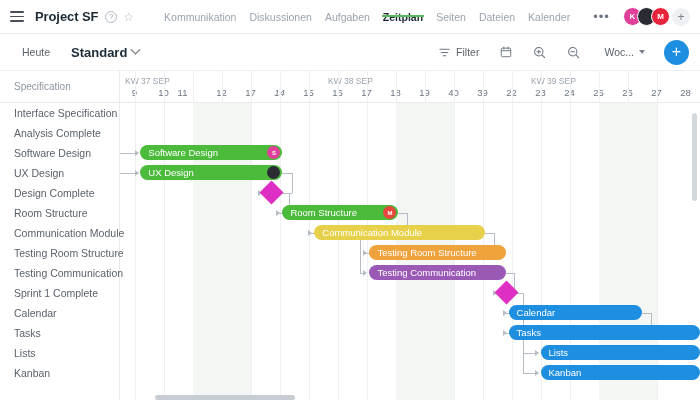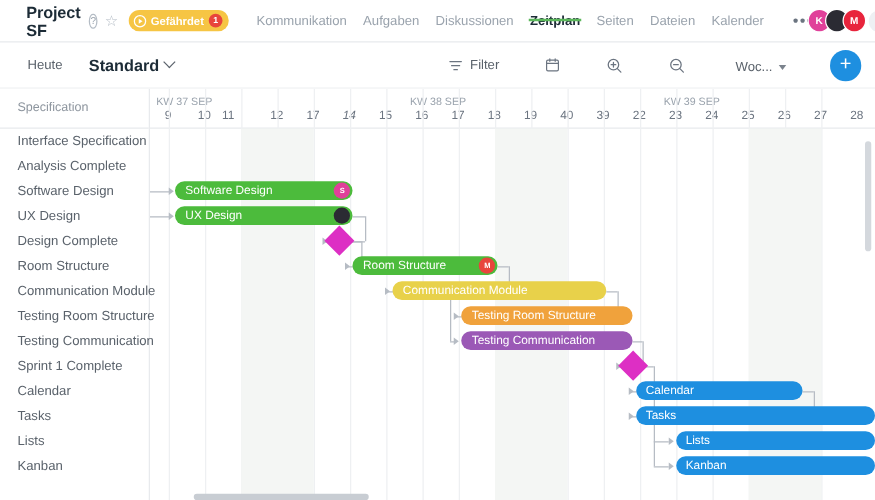--- a/index.html
+++ b/index.html
@@ -88,21 +88,21 @@
   .btn-today {
     font-size: 10.5px; color: #5a626b; padding: 5px 11px;
     border-radius: 3px; cursor: pointer;
   }
   .view-sel {
     display: flex; align-items: center; gap: 5px; margin-left: 10px; cursor: pointer;
   }
   .view-sel-label { font-size: 13px; font-weight: bold; color: #1c2b36; }
   .chev { width: 7px; height: 7px; border-right: 1.4px solid #5a626b; border-bottom: 1.4px solid #5a626b; transform: rotate(45deg) translate(-2px,-2px); }
 
-  .tb-right { margin-left: auto; display: flex; align-items: flex-end; gap: 19px; }
+  .tb-right { margin-left: auto; display: flex; align-items: center; gap: 3px; }
   .tb-btn {
     display: flex; align-items: center; gap: 4px;
     padding: 5px 8px; border-radius: 3px; cursor: pointer;
     font-size: 10.5px; color: #5a626b;
   }
   .icon-sq { width: 15px; height: 15px; display: flex; align-items: center; justify-content: center; }
   .wk-sel {
     display: flex; align-items: center; gap: 5px;
     padding: 5px 8px; border-radius: 3px; cursor: pointer;
     font-size: 10.5px; color: #5a626b; margin-left: 4px;
@@ -199,30 +199,25 @@
 <div class="header">
   <div class="hamburger">
     <span></span>
       <span></span>
       <span></span>
   </div>
   <div class="proj-title">Project SF</div>
   <div class="circ-icon">?</div>
   <div class="star-icon">☆</div>
 
-  <div class="risk-badge">
-    <div class="risk-play"></div>
-    <span class="risk-label">Gefährdet</span>
-    <span class="risk-count">1</span>
-  </div>
 
   <div class="navtabs">
     <div class="navtab">Kommunikation</div>
+    <div class="navtab">Diskussionen</div>
     <div class="navtab">Aufgaben</div>
-    <div class="navtab">Diskussionen</div>
     <div class="navtab active">Zeitplan</div>
     <div class="navtab">Seiten</div>
     <div class="navtab">Dateien</div>
     <div class="navtab">Kalender</div>
     <div class="navmore">•••</div>
   </div>
 
   <div class="avatars">
     <div class="av" style="background:#e0409a">K</div>
     <div class="av" style="background:#2b2b33"></div>

